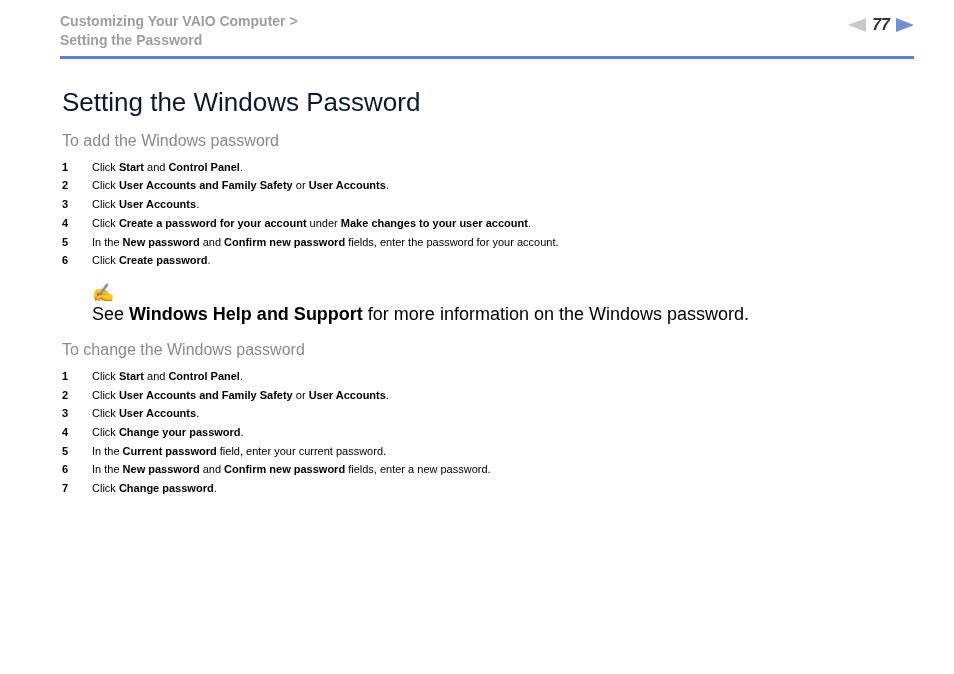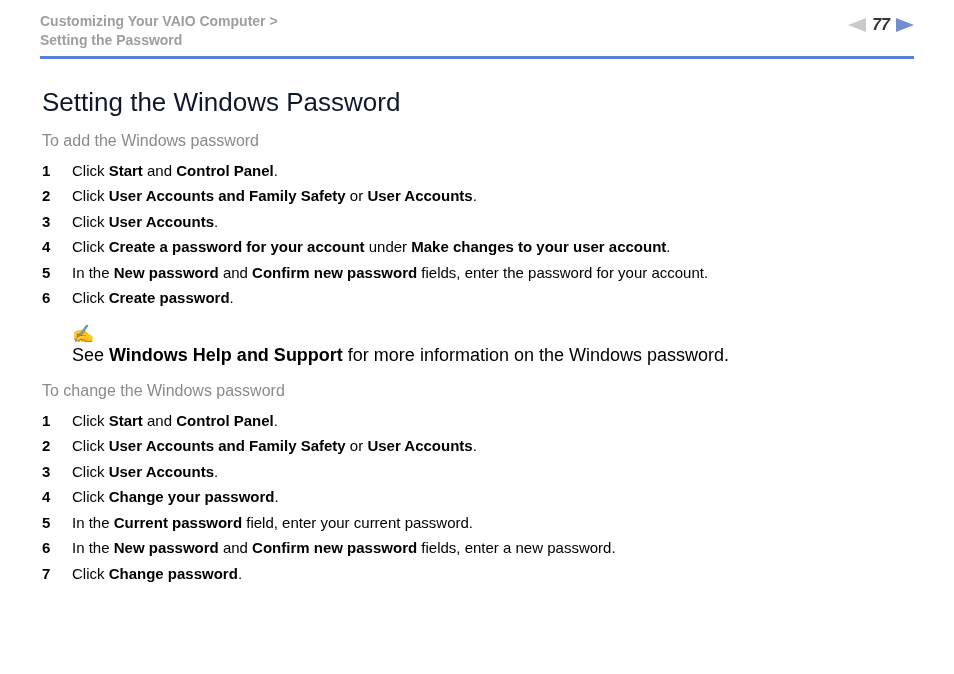--- a/index.html
+++ b/index.html
@@ -1,30 +1,30 @@
 <!DOCTYPE html>
 <html><head>
   <meta charset="utf-8">
   <style>
     * { box-sizing: border-box; margin: 0; padding: 0; }
     html, body { width: 954px; height: 674px; font-family: Arial, Helvetica, sans-serif; background: #fff; color: #000; }
-    .page { width: 954px; height: 674px; position: relative; padding: 12px 40px 20px 40px; }
+    .page { width: 954px; height: 674px; position: relative; padding: 12px 40px 20px 60px; }
     .header-row { display: flex; justify-content: space-between; align-items: flex-start; }
     .breadcrumb { font-size: 14px; font-weight: 700; color: #9e9e9e; line-height: 1.35; }
     .breadcrumb .line1::after { content: " >"; }
     .pager { display: flex; align-items: center; gap: 6px; margin-top: 4px; }
     .page-num { font-weight: 700; font-style: italic; font-size: 16px; color: #333; }
     .tri { cursor: pointer; }
     .tri svg { display: block; }
     .rule { margin-top: 6px; height: 0; border-top: 3px solid #5a7fd6; }
     .content { padding: 0 2px; }
     h1.title { font-size: 26px; font-weight: 400; color: #0f172a; margin-top: 28px; margin-bottom: 14px; }
     h2.sub { font-size: 16px; font-weight: 400; color: #8a8a8a; margin-top: 6px; margin-bottom: 8px; }
     ol.steps { list-style: none; counter-reset: step; margin-bottom: 14px; }
-    ol.steps li { counter-increment: step; font-size: 15px; line-height: 1.7; padding-left: 30px; position: relative; }
+    ol.steps li { counter-increment: step; font-size: 11px; line-height: 1.7; padding-left: 30px; position: relative; }
     ol.steps li::before { content: counter(step); position: absolute; left: 0; top: 0; font-weight: 700; }
     .b { font-weight: 700; }
     .note-block { margin: 10px 0 16px 30px; }
     .note-icon { font-size: 18px; color: #555; line-height: 1; margin-bottom: 2px; }
     .note-text { font-size: 18px; }
   </style>
 </head>
 <body>
 
 <div class="page">

